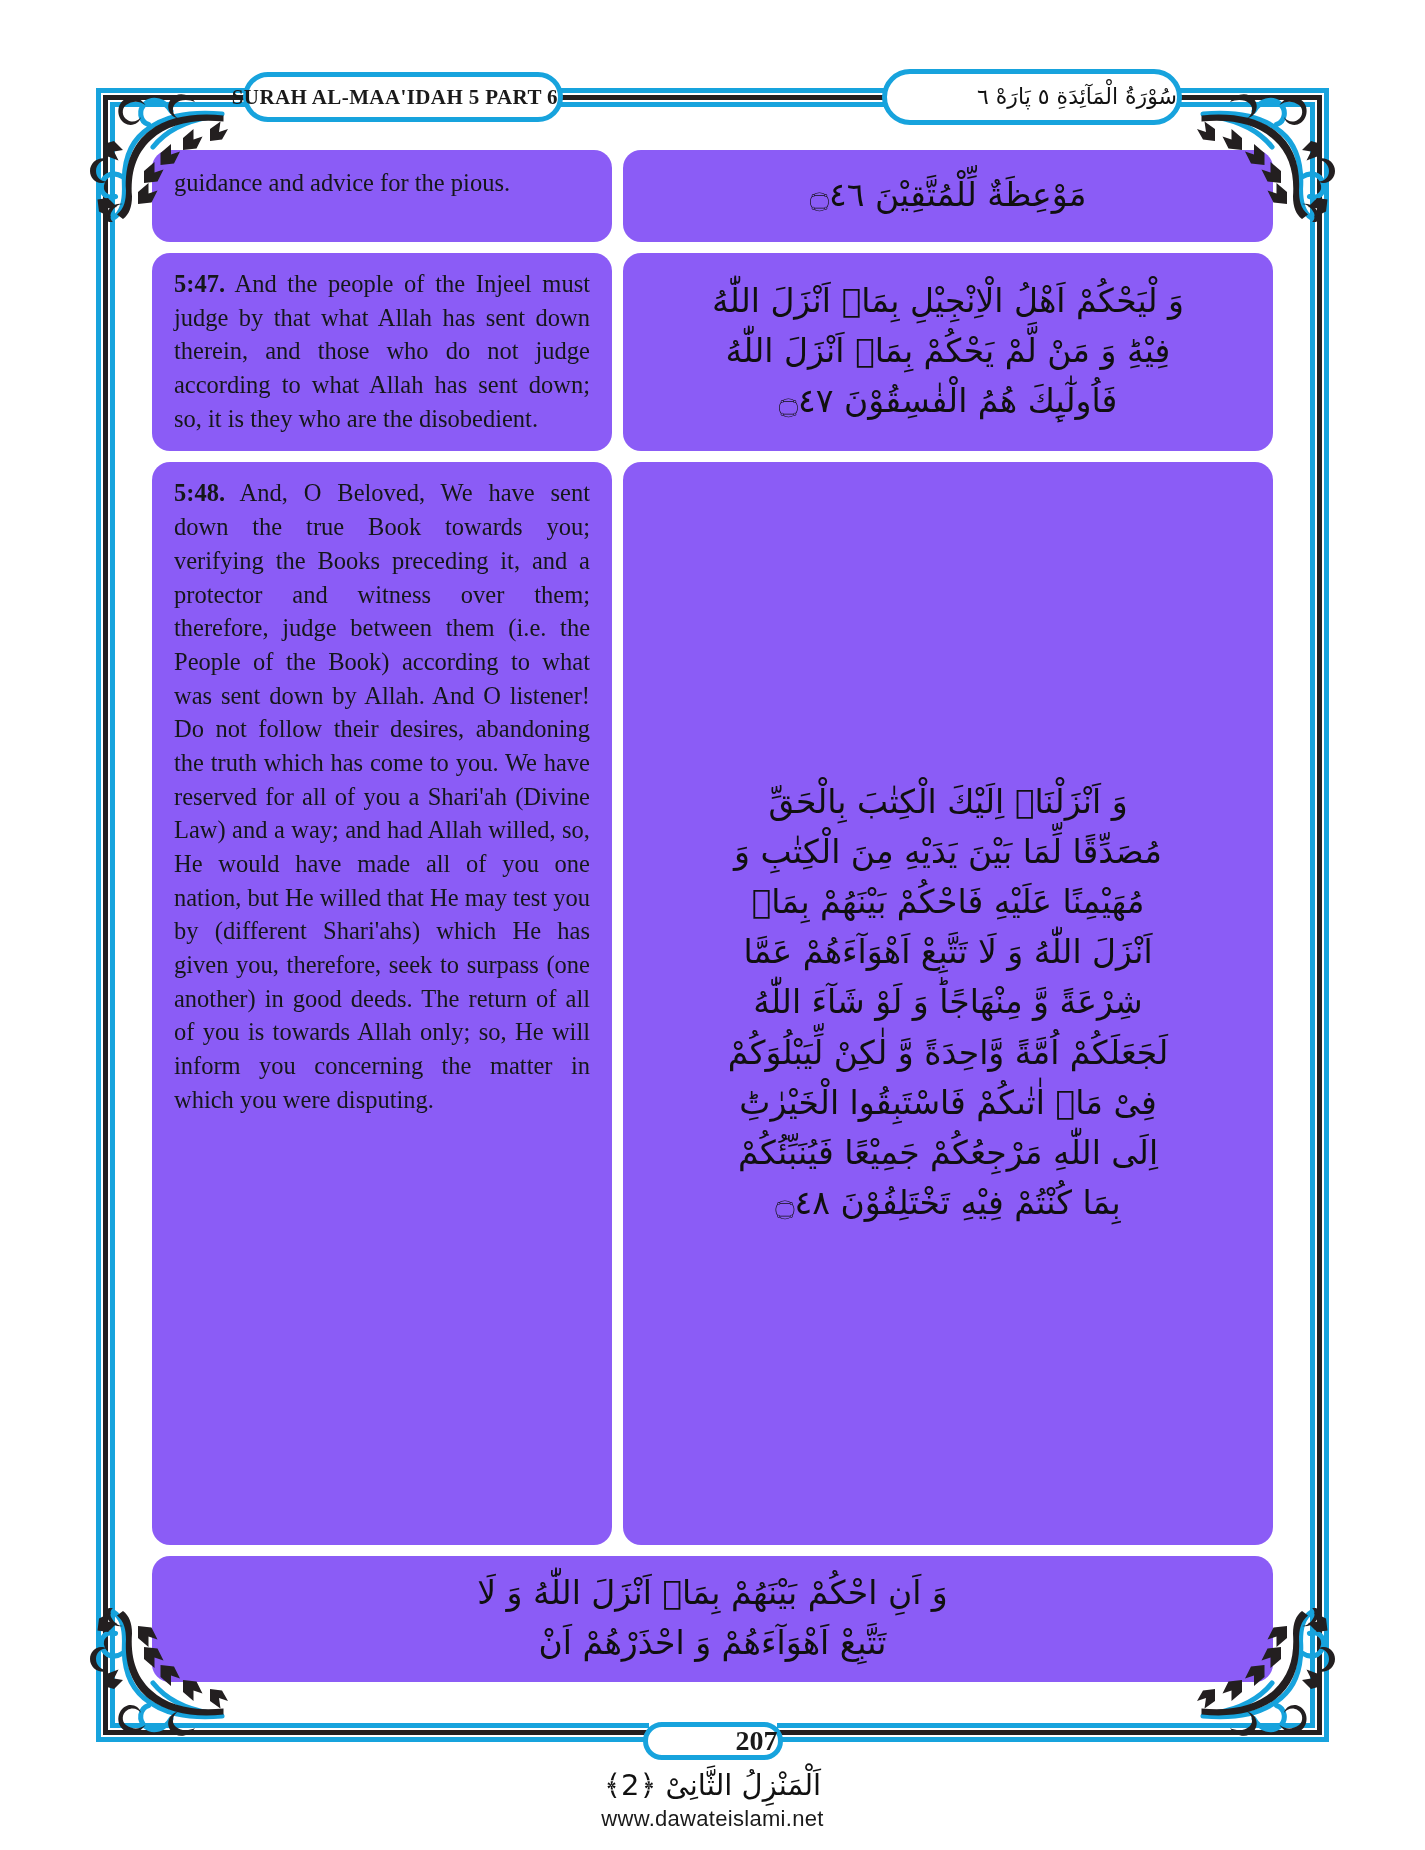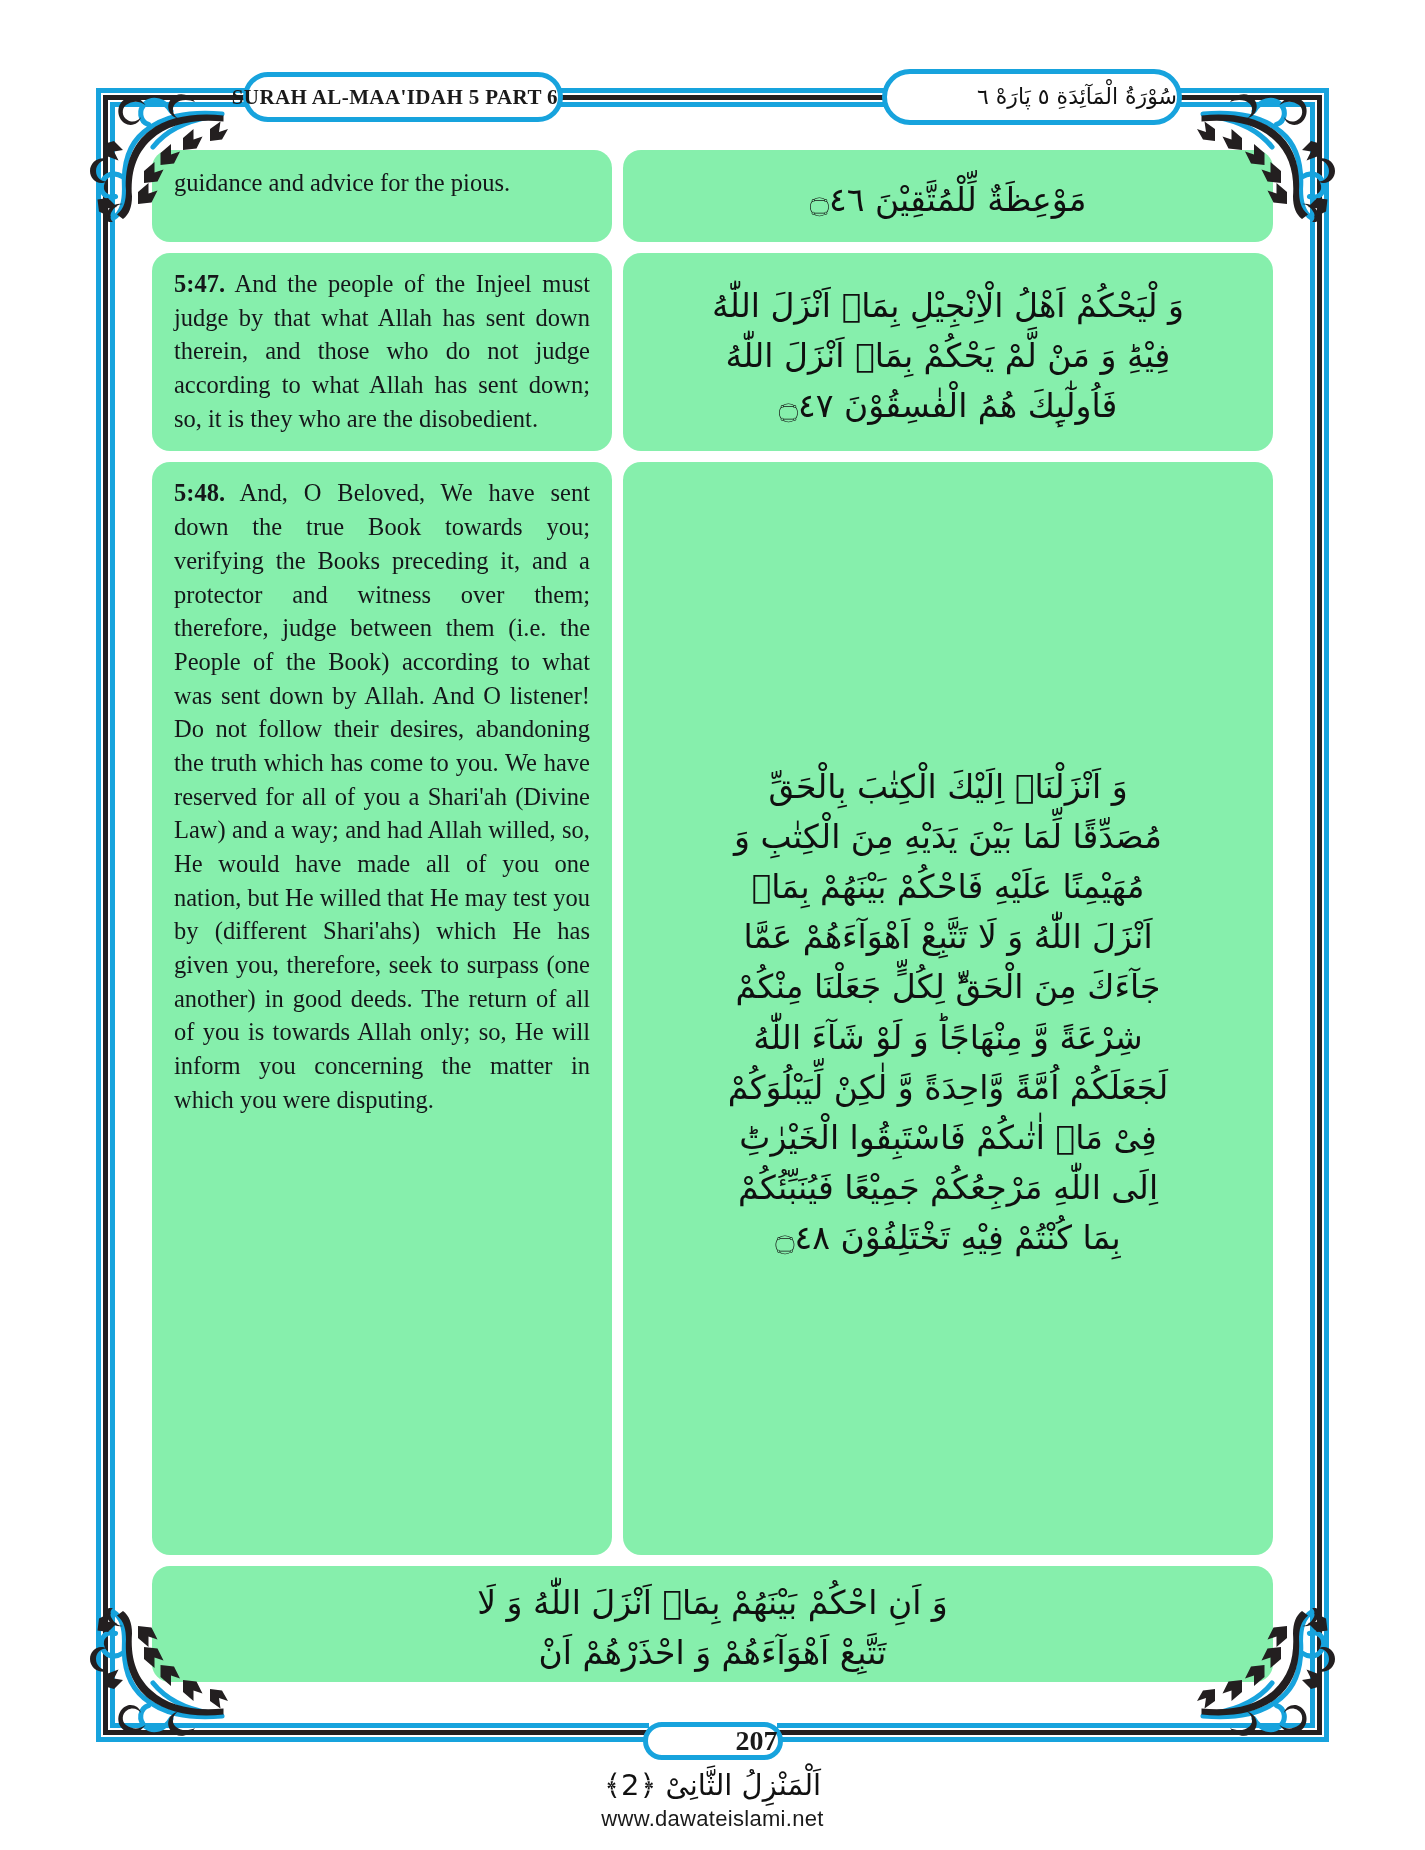--- a/index.html
+++ b/index.html
@@ -132,33 +132,33 @@
     z-index: 3;
   }
   .verse-row {
     display: flex;
     gap: 11px;
     flex: 0 0 auto;
   }
   .verse-row.grow { flex: 1 1 auto; }
 
   .panel {
-    background: #86efac;
+    background: #8b5cf6;
     border-radius: 18px;
     box-sizing: border-box;
     overflow: hidden;
   }
   .panel-en {
     width: 460px;
     flex: 0 0 460px;
     padding: 14px 22px 16px 22px;
   }
   .panel-ar {
     flex: 1 1 auto;
-    padding: 12px 22px 4px 22px;
+    padding: 12px 22px 14px 22px;
     display: flex;
     flex-direction: column;
     justify-content: center;
   }
 
   .en-text {
     font-family: "Liberation Serif", "DejaVu Serif", serif;
     font-size: 24.5px;
     line-height: 1.375;
     color: #15171a;
@@ -348,21 +348,20 @@
 
     <div class="verse-row grow">
       <div class="panel panel-en">
         <p class="en-text left-last"><span class="vnum">5:48.</span> <span>And, O Beloved, We have sent down the true Book towards you; verifying the Books preceding it, and a protector and witness over them; therefore, judge between them (i.e. the People of the Book) according to what was sent down by Allah. And O listener! Do not follow their desires, abandoning the truth which has come to you. We have reserved for all of you a Shari'ah (Divine Law) and a way; and had Allah willed, so, He would have made all of you one nation, but He willed that He may test you by (different Shari'ahs) which He has given you, therefore, seek to surpass (one another) in good deeds. The return of all of you is towards Allah only; so, He will inform you concerning the matter in which you were disputing.</span></p>
       </div>
       <div class="panel panel-ar">
         <div class="ar-line">وَ اَنْزَلْنَاۤ اِلَیْكَ الْكِتٰبَ بِالْحَقِّ</div>
         <div class="ar-line">مُصَدِّقًا لِّمَا بَیْنَ یَدَیْهِ مِنَ الْكِتٰبِ وَ</div>
         <div class="ar-line">مُهَیْمِنًا عَلَیْهِ فَاحْكُمْ بَیْنَهُمْ بِمَاۤ</div>
         <div class="ar-line">اَنْزَلَ اللّٰهُ وَ لَا تَتَّبِعْ اَهْوَآءَهُمْ عَمَّا</div>
-        <div class="ar-line">جَآءَكَ مِنَ الْحَقِّؕ لِكُلٍّ جَعَلْنَا مِنْكُمْ</div>
         <div class="ar-line">شِرْعَةً وَّ مِنْهَاجًاؕ وَ لَوْ شَآءَ اللّٰهُ</div>
         <div class="ar-line">لَجَعَلَكُمْ اُمَّةً وَّاحِدَةً وَّ لٰكِنْ لِّیَبْلُوَكُمْ</div>
         <div class="ar-line">فِیْ مَاۤ اٰتٰىكُمْ فَاسْتَبِقُوا الْخَیْرٰتِؕ</div>
         <div class="ar-line">اِلَى اللّٰهِ مَرْجِعُكُمْ جَمِیْعًا فَیُنَبِّئُكُمْ</div>
         <div class="ar-line">بِمَا كُنْتُمْ فِیْهِ تَخْتَلِفُوْنَ ۝٤٨</div>
       </div>
     </div>
 
     <div class="verse-row">
       <div class="panel panel-ar">

